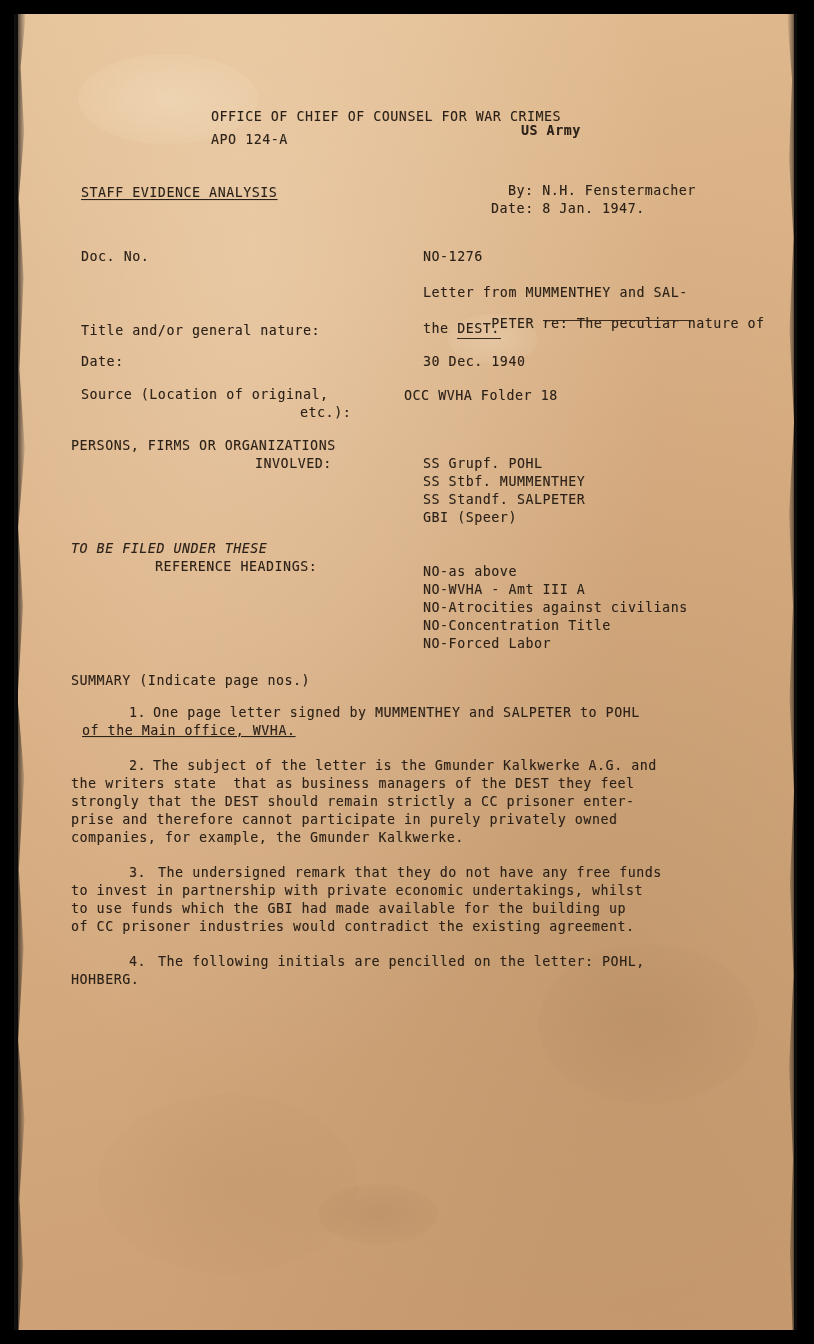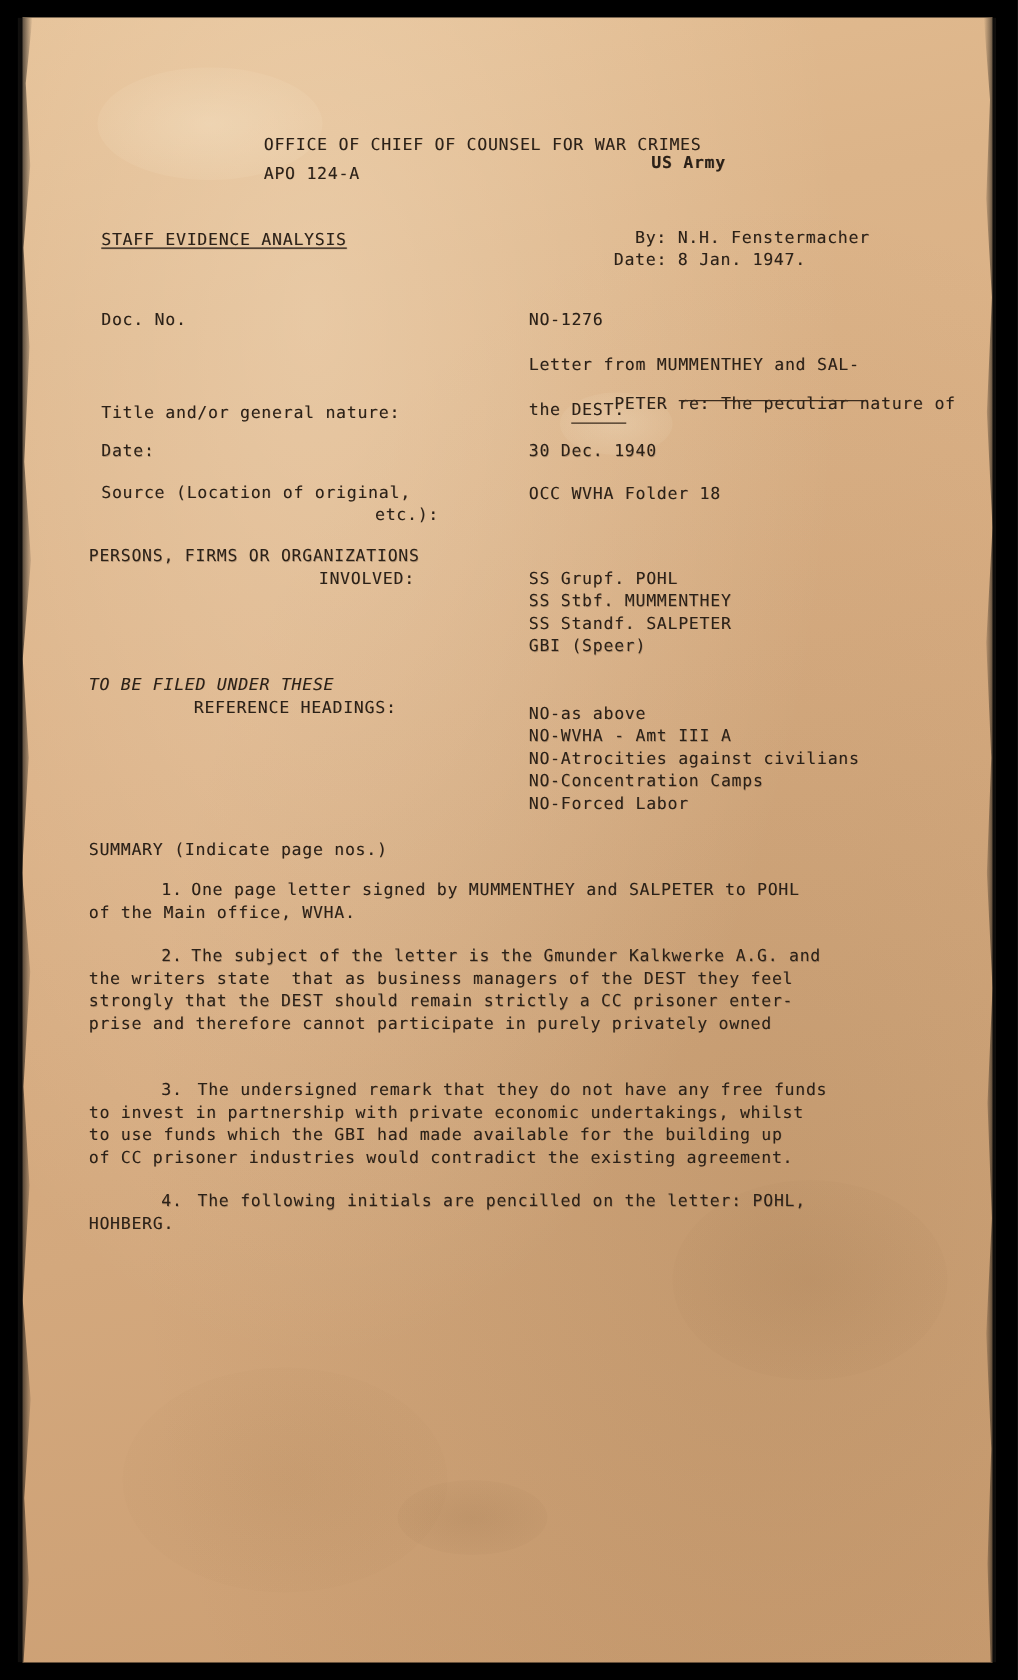--- a/index.html
+++ b/index.html
@@ -109,48 +109,49 @@
       <div class="ln" style="left:405px;top:308px;">the DEST.</div>
 
       <div style="position:absolute;left:525px;top:306px;width:151px;height:1px;background:#3a2b1d;"></div>
       <div style="position:absolute;left:439px;top:324px;width:44px;height:1px;background:#3a2b1d;"></div>
 
       <div class="ln" style="left:63px;top:341px;">Date:</div>
       <div class="ln" style="left:405px;top:341px;">30 Dec. 1940</div>
 
       <div class="ln" style="left:63px;top:374px;">Source (Location of original,</div>
       <div class="ln" style="left:282px;top:392px;">etc.):</div>
-      <div class="ln" style="left:405px;top:375px;">OCC WVHA Folder 18</div>
+      <div class="ln" style="left:386px;top:375px;">OCC WVHA Folder 18</div>
 
       <div class="ln" style="left:53px;top:425px;">PERSONS, FIRMS OR ORGANIZATIONS</div>
       <div class="ln" style="left:237px;top:443px;">INVOLVED:</div>
       <div class="ln" style="left:405px;top:443px;">SS Grupf. POHL</div>
       <div class="ln" style="left:405px;top:461px;">SS Stbf. MUMMENTHEY</div>
       <div class="ln" style="left:405px;top:479px;">SS Standf. SALPETER</div>
       <div class="ln" style="left:405px;top:497px;">GBI (Speer)</div>
 
       <div class="ln" style="left:53px;top:528px;font-style:italic;">TO BE FILED UNDER THESE</div>
       <div class="ln" style="left:137px;top:546px;">REFERENCE HEADINGS:</div>
       <div class="ln" style="left:405px;top:551px;">NO-as above</div>
       <div class="ln" style="left:405px;top:569px;">NO-WVHA - Amt III A</div>
       <div class="ln" style="left:405px;top:587px;">NO-Atrocities against civilians</div>
-      <div class="ln" style="left:405px;top:605px;">NO-Concentration Camps</div>
+      <div class="ln" style="left:405px;top:605px;">NO-Concentration Title</div>
       <div class="ln" style="left:405px;top:623px;">NO-Forced Labor</div>
 
       <div class="ln" style="left:53px;top:660px;">SUMMARY (Indicate page nos.)</div>
 
       <div class="ln" style="left:111px;top:692px;">1.</div>
       <div class="ln" style="left:135px;top:692px;">One page letter signed by MUMMENTHEY and SALPETER to POHL</div>
-      <div class="ln" style="left:53px;top:710px;">of the Main office, WVHA.</div>
+      <div class="ln" style="left:64px;top:710px;text-decoration:underline;">of the Main office, WVHA.</div>
 
       <div class="ln" style="left:111px;top:745px;">2.</div>
       <div class="ln" style="left:135px;top:745px;">The subject of the letter is the Gmunder Kalkwerke A.G. and</div>
       <div class="ln" style="left:53px;top:763px;">the writers state  that as business managers of the DEST they feel</div>
       <div class="ln" style="left:53px;top:781px;">strongly that the DEST should remain strictly a CC prisoner enter-</div>
       <div class="ln" style="left:53px;top:799px;text-align:center;">prise and therefore cannot participate in purely privately owned</div>
+      <div class="ln" style="left:53px;top:817px;">companies, for example, the Gmunder Kalkwerke.</div>
 
       <div class="ln" style="left:111px;top:852px;">3.</div>
       <div class="ln" style="left:140px;top:852px;">The undersigned remark that they do not have any free funds</div>
       <div class="ln" style="left:53px;top:870px;">to invest in partnership with private economic undertakings, whilst</div>
       <div class="ln" style="left:53px;top:888px;">to use funds which the GBI had made available for the building up</div>
       <div class="ln" style="left:53px;top:906px;">of CC prisoner industries would contradict the existing agreement.</div>
 
       <div class="ln" style="left:111px;top:941px;">4.</div>
       <div class="ln" style="left:140px;top:941px;">The following initials are pencilled on the letter: POHL,</div>
       <div class="ln" style="left:53px;top:959px;">HOHBERG.</div>

